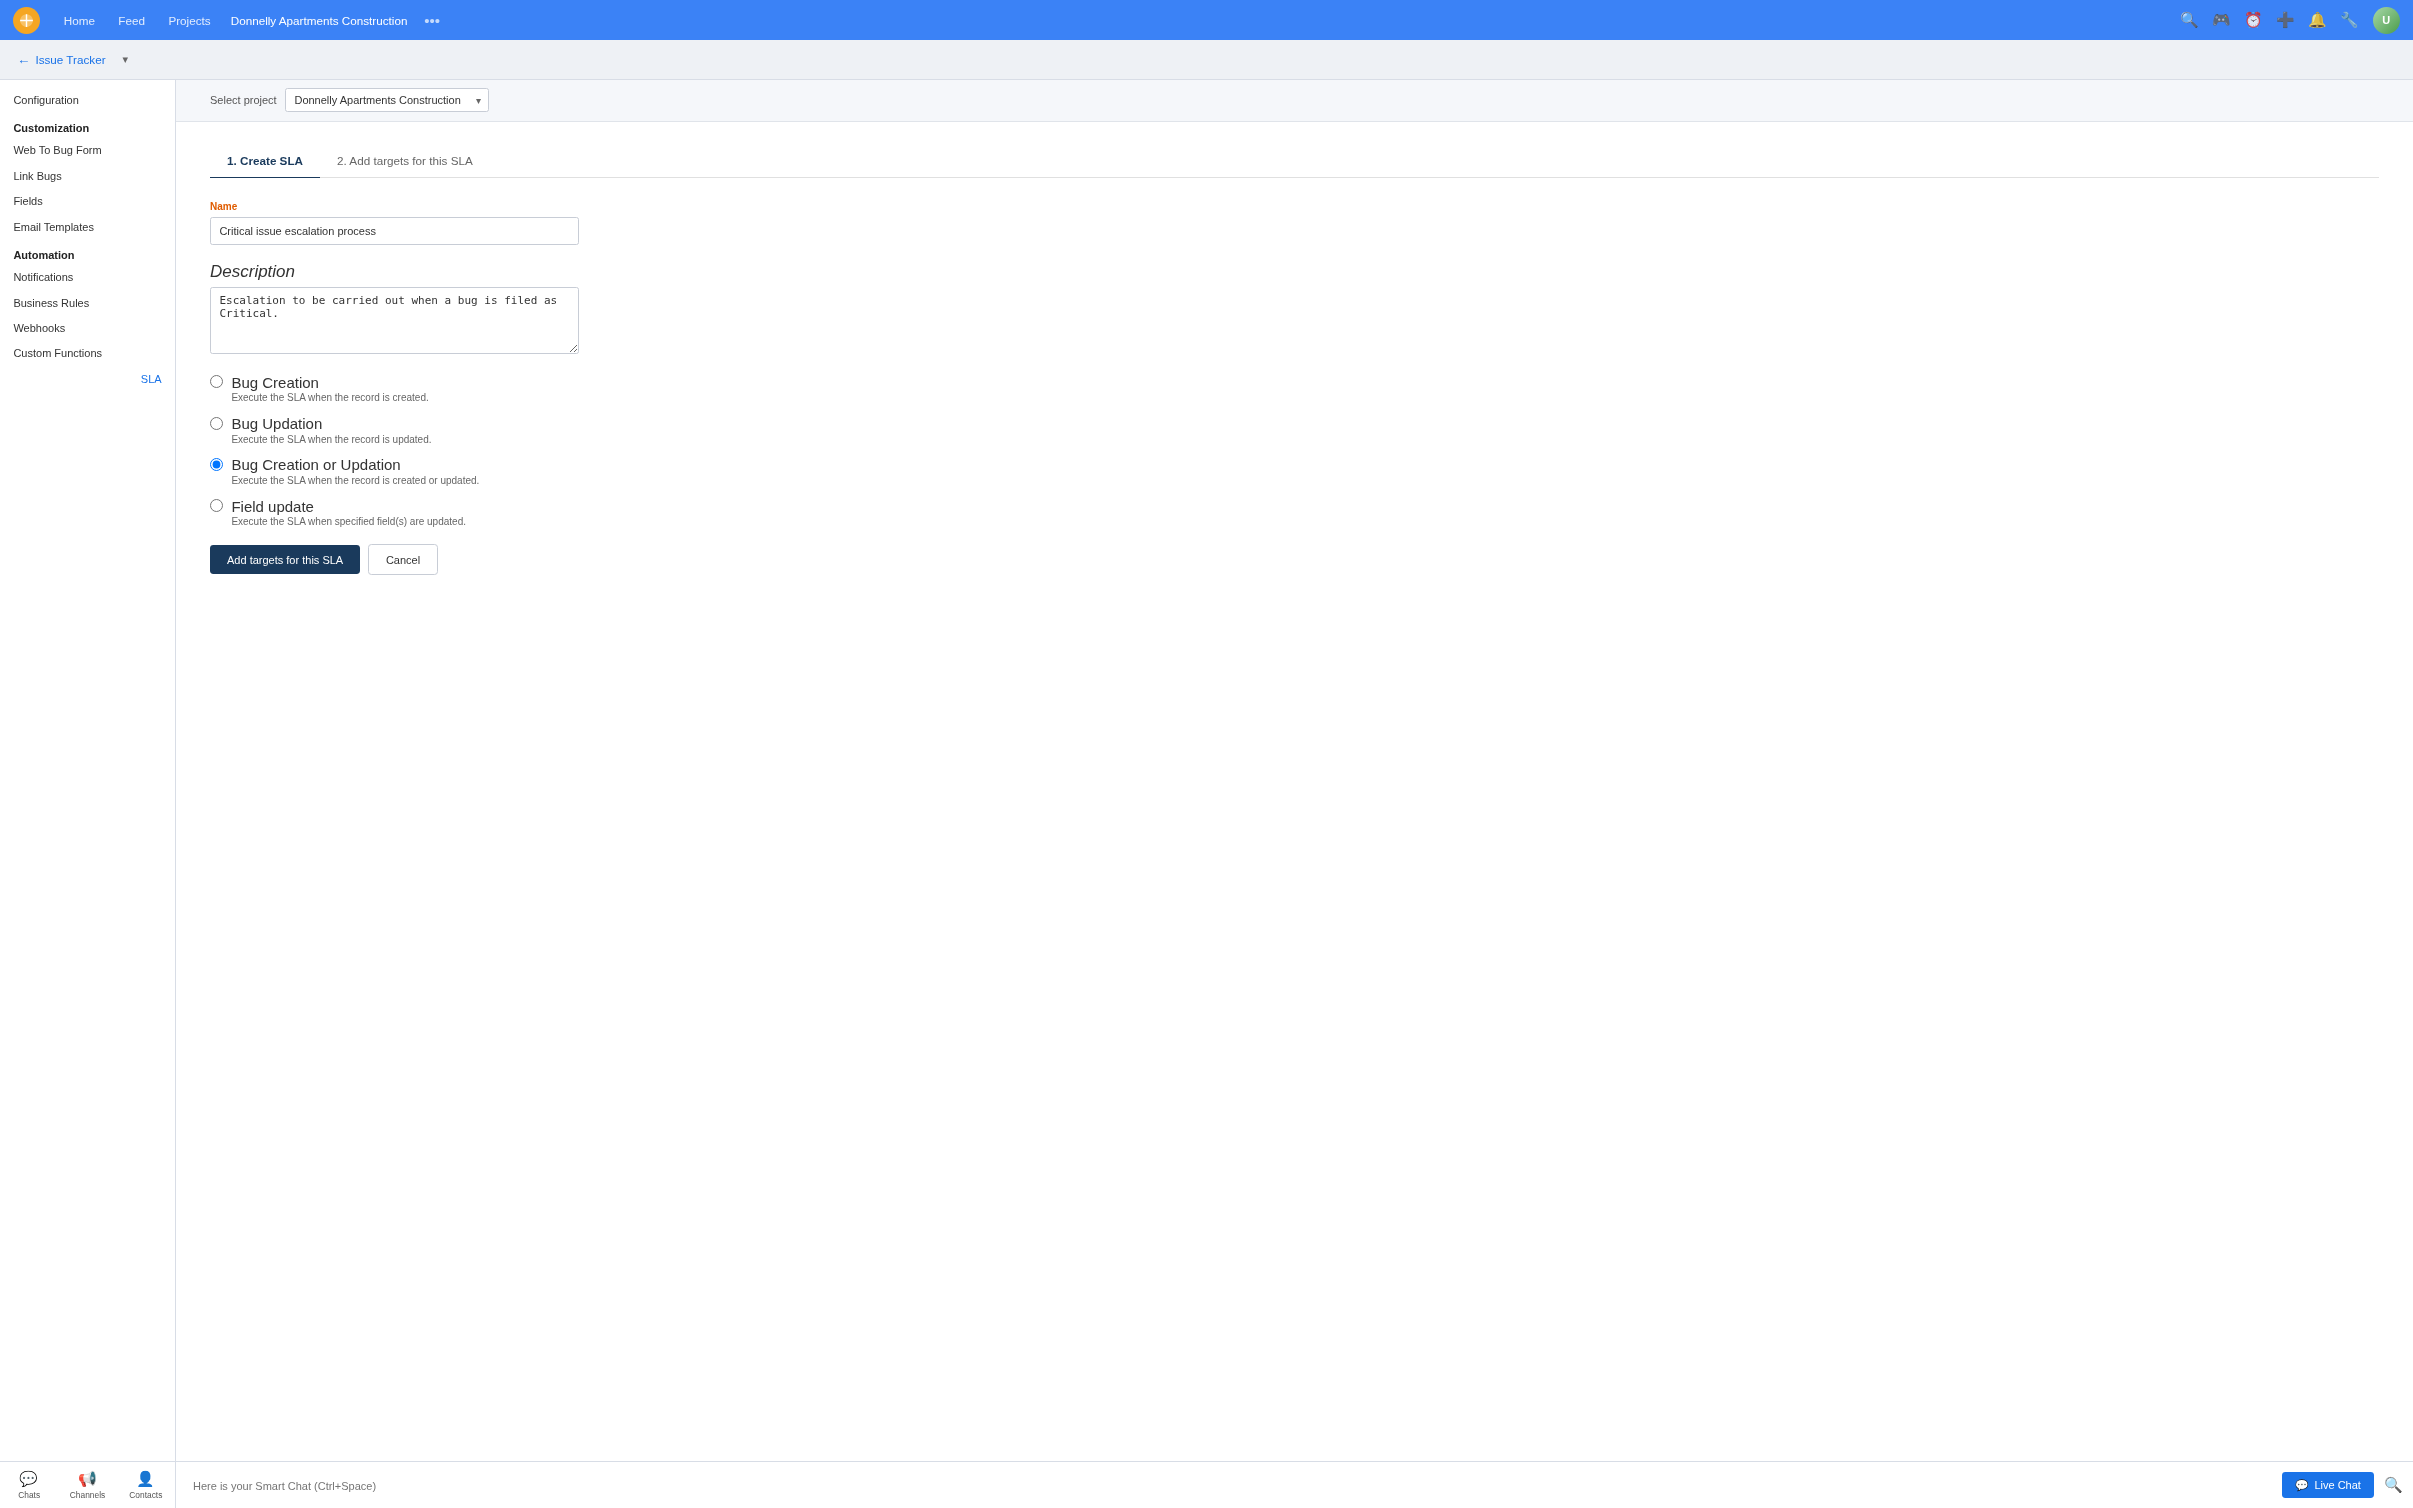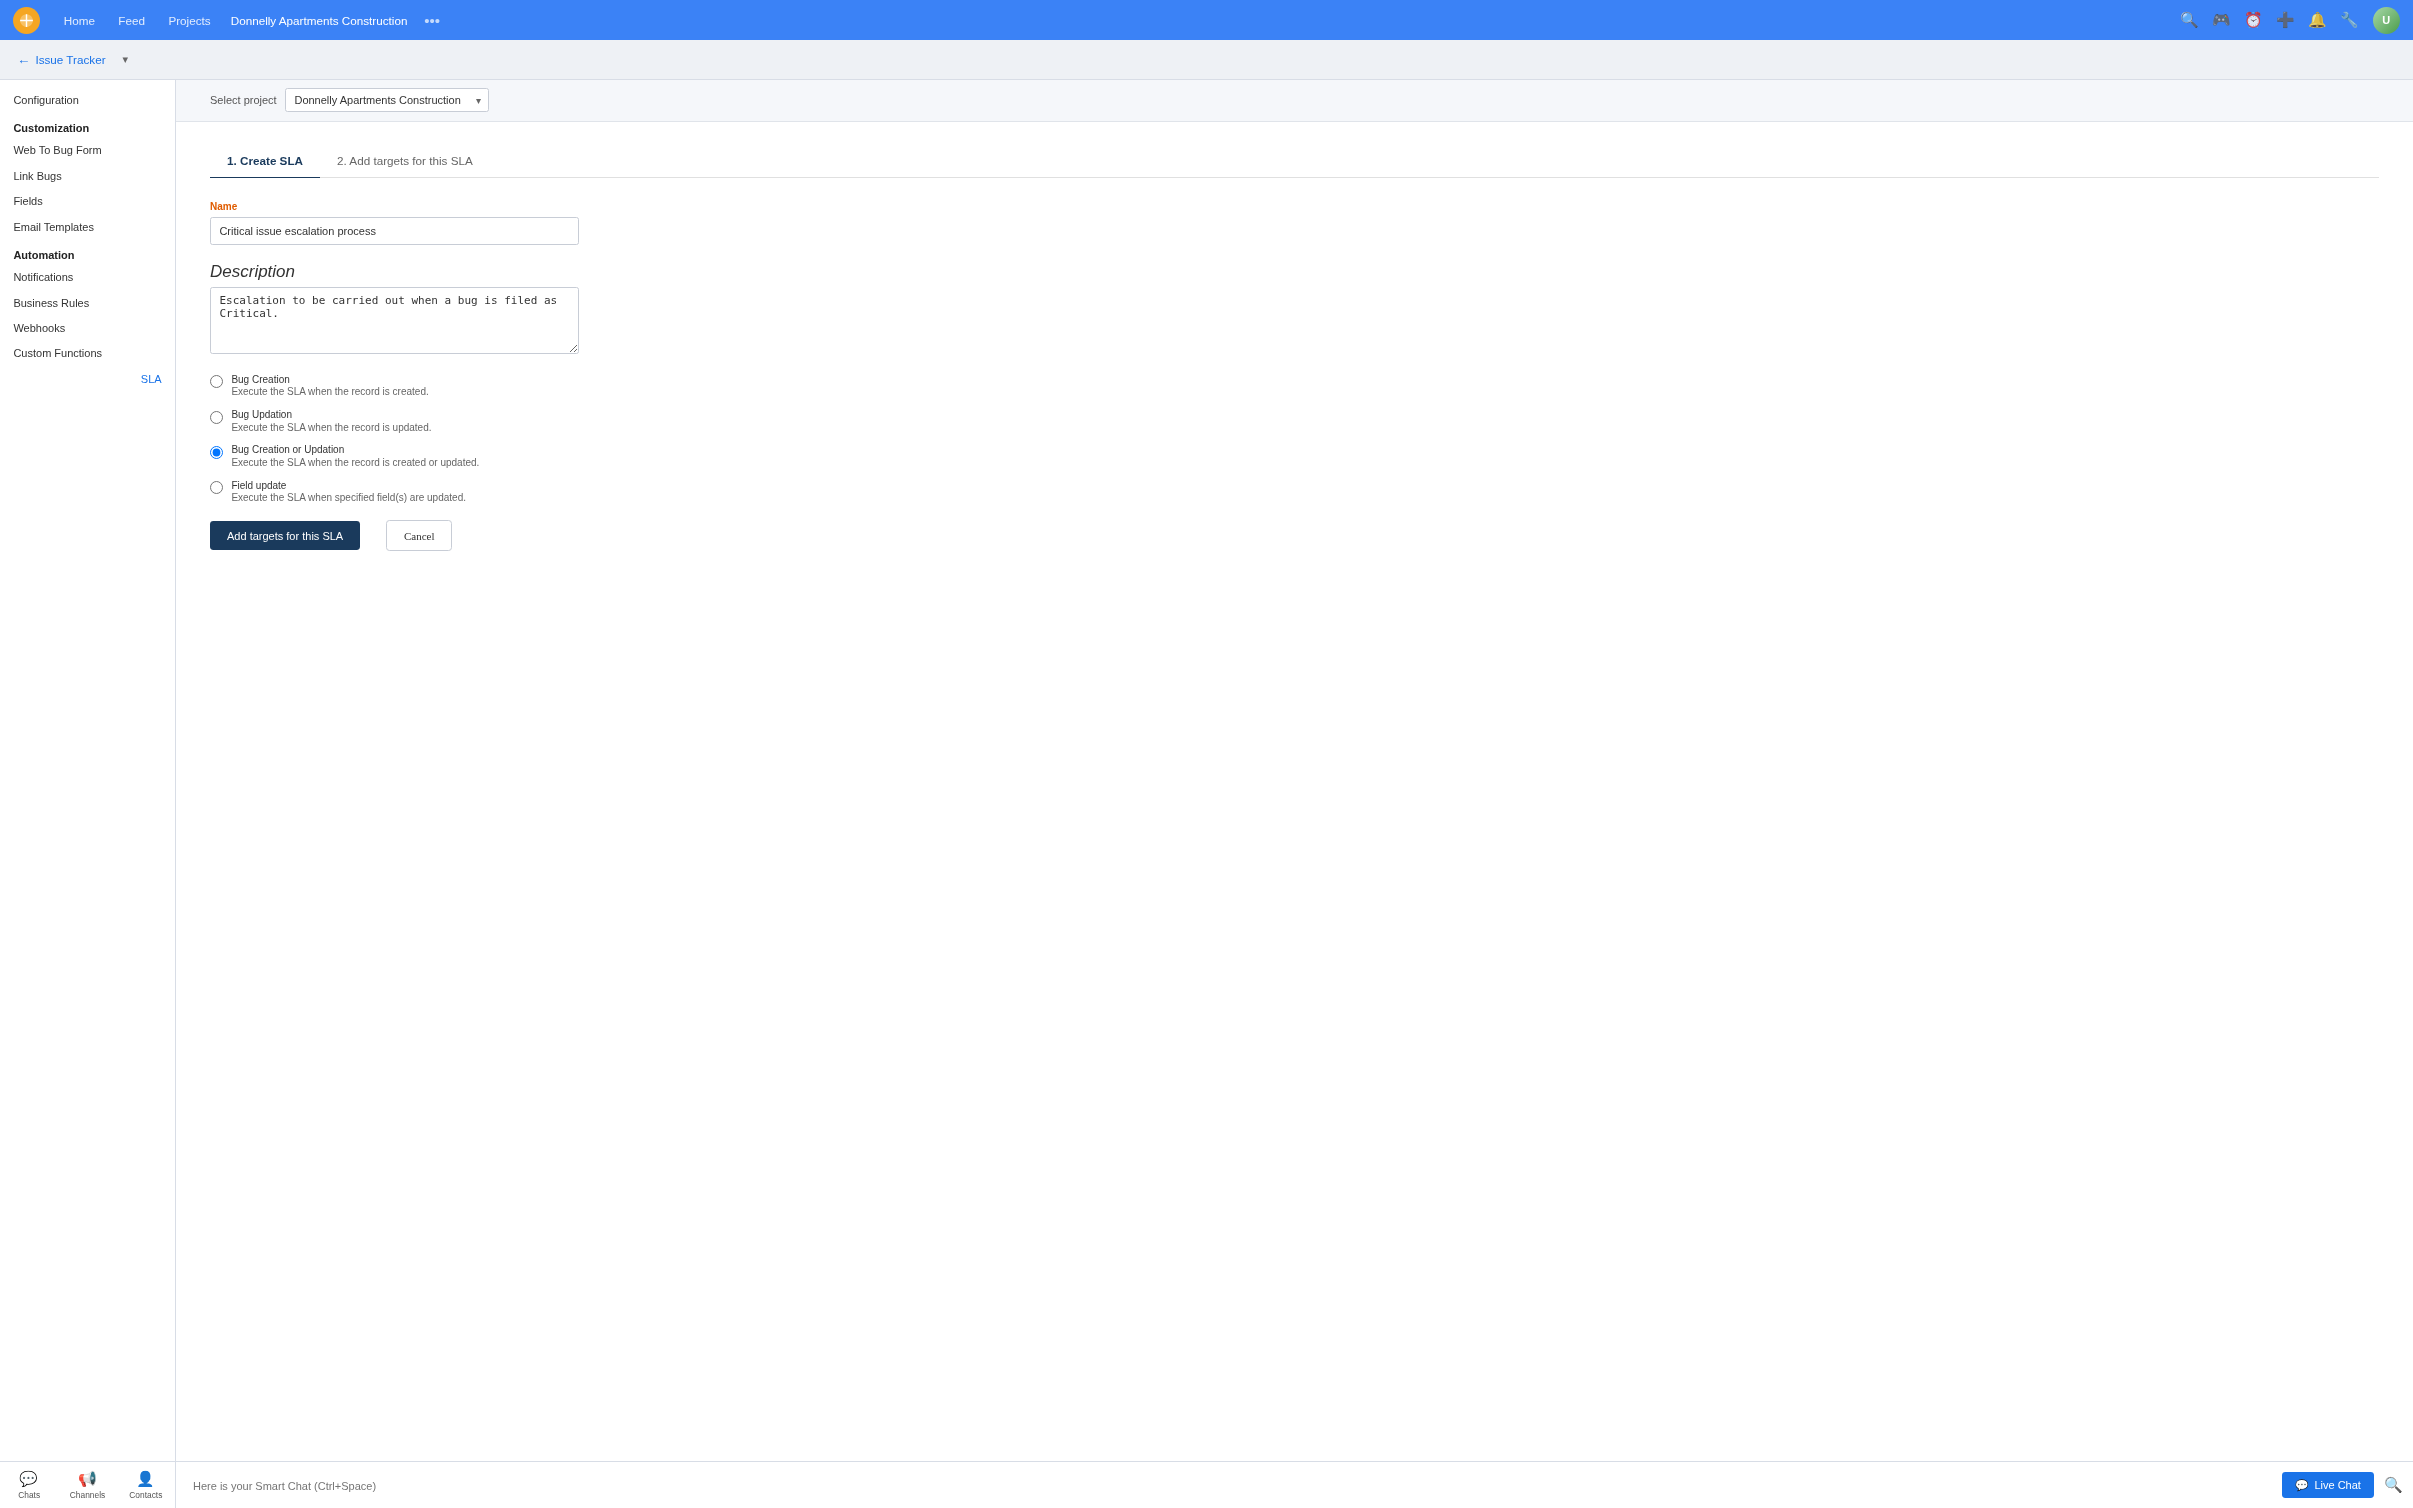--- a/index.html
+++ b/index.html
@@ -174,21 +174,21 @@
 
     
     .execute-on-label {
       font-size: 11px;
       font-weight: 700;
       color: #e05c00;
       margin-bottom: 11.7px;
     }
     .radio-option { margin-bottom: 11.7px; display: flex; align-items: flex-start; gap: 8.4px; }
     .radio-option input[type="radio"] { margin-top: 1.7px; cursor: pointer; }
-    .radio-text .radio-title { font-size: 10px; font-weight: 500; color: #333; }
+    .radio-text .radio-title { font-size: 15px; font-weight: 500; color: #333; }
     .radio-text .radio-desc { font-size: 10px; color: #666; margin-top: 1.7px; }
 
     
     .btn-primary {
       background: #1a3a5c;
       color: white;
       border: none;
       padding: 8.4px 17px;
       border-radius: 3.4px;
       font-size: 11px;
@@ -196,22 +196,21 @@
       cursor: pointer;
     }
     .btn-cancel {
       background: white;
       color: #333;
       border: 0.8px solid #c8cdd6;
       padding: 8.4px 17px;
       border-radius: 3.4px;
       font-size: 11px;
       cursor: pointer;
-      margin-left: 22px;
-      font-family: Liberation Serif, serif;
+      margin-left: 4px;
     }
 
     
     .bottom-bar {
       height: 47px;
       background: white;
       border-top: 0.8px solid #d8dde6;
       display: flex;
       align-items: center;
       flex-shrink: 0;

